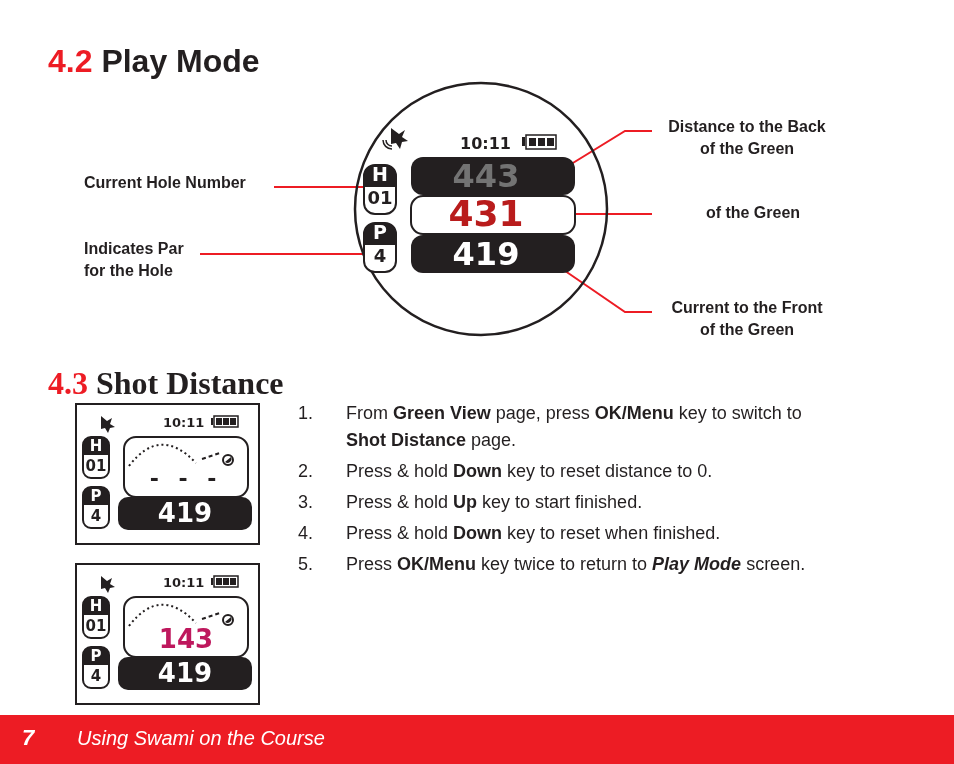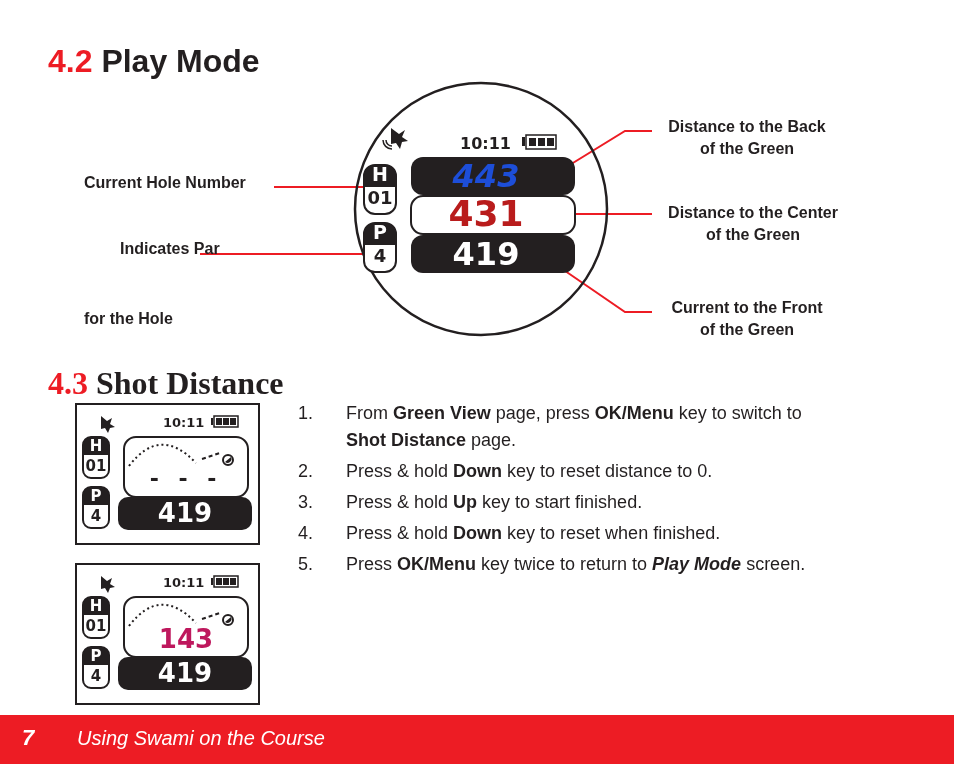--- a/index.html
+++ b/index.html
@@ -68,34 +68,33 @@
 
   <rect x="411" y="157" width="164" height="38" rx="12" fill="#231f20"></rect>
   <rect x="411" y="196" width="164" height="38" rx="12" fill="#fff" stroke="#231f20" stroke-width="2"></rect>
   <rect x="411" y="235" width="164" height="38" rx="12" fill="#231f20"></rect>
 </svg>
 
 <div class="abs devtxt" style="left:364px; top:163px; width:32px; text-align:center; color:#fff; font-size:19px;">H</div>
 <div class="abs devtxt" style="left:364px; top:187px; width:32px; text-align:center; color:#231f20; font-size:18px;">01</div>
 <div class="abs devtxt" style="left:364px; top:221px; width:32px; text-align:center; color:#fff; font-size:19px;">P</div>
 <div class="abs devtxt" style="left:364px; top:245px; width:32px; text-align:center; color:#231f20; font-size:18px;">4</div>
-<div class="abs devtxt" style="left:411px; top:157px; width:150px; text-align:center; color:#1d4ed8; font-size:32px; line-height:38px;font-style:italic;">443</div>
+<div class="abs devtxt" style="left:411px; top:157px; width:150px; text-align:center; color:#737373; font-size:32px; line-height:38px;">443</div>
 <div class="abs devtxt" style="left:411px; top:194px; width:150px; text-align:center; color:#b91c1c; font-size:36px; line-height:40px;">431</div>
 <div class="abs devtxt" style="left:411px; top:235px; width:150px; text-align:center; color:#fff; font-size:32px; line-height:38px;">419</div>
 
 <div class="abs label" style="left:84px; top:172px;">Current Hole Number</div>
-<div class="abs label" style="left:84px; top:238px;margin-left:36px;">Indicates Par</div>
-<div class="abs label" style="left:84px; top:260px;margin-top:48px;">for the Hole</div>
+<div class="abs label" style="left:84px; top:238px;">Indicates Par</div>
+<div class="abs label" style="left:84px; top:260px;">for the Hole</div>
 
 <div class="abs label center" style="left:652px; top:116px; width:190px;">
   <div>Distance to the Back</div>
   <div>of the Green</div>
 </div>
 <div class="abs label center" style="left:652px; top:202px; width:202px;">
-  <div>Distance to the Center</div>
   <div>of the Green</div>
 </div>
 <div class="abs label center" style="left:652px; top:297px; width:190px;">
   <div>Current to the Front</div>
   <div>of the Green</div>
 </div>
 
 <div class="abs sec-title" style="left:48px; top:365px;font-family:Liberation Serif, serif;">
   <span class="num">4.3</span>
   <span>Shot Distance</span>

